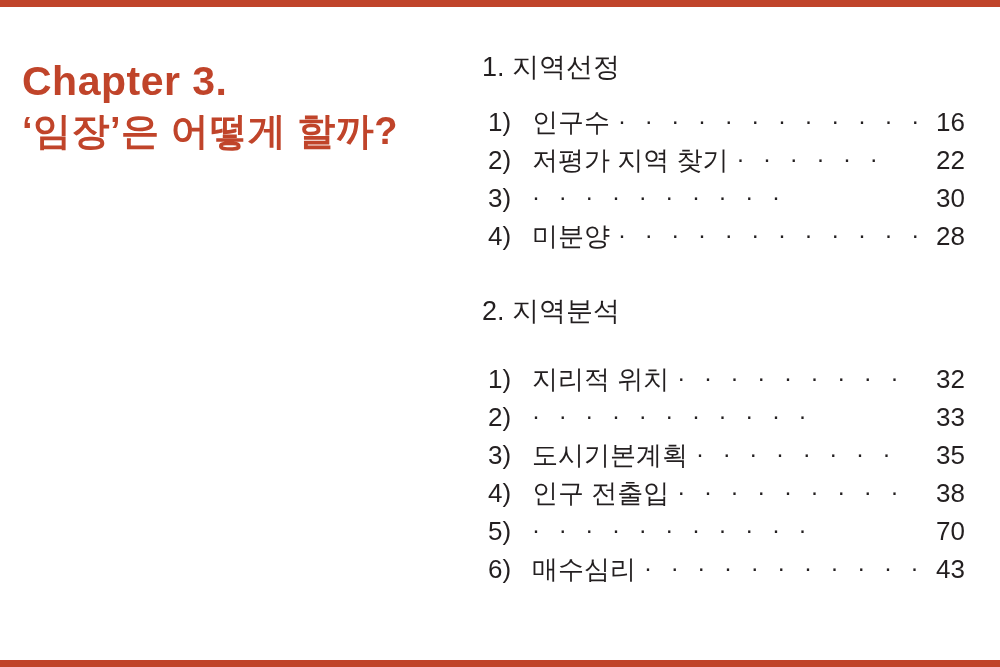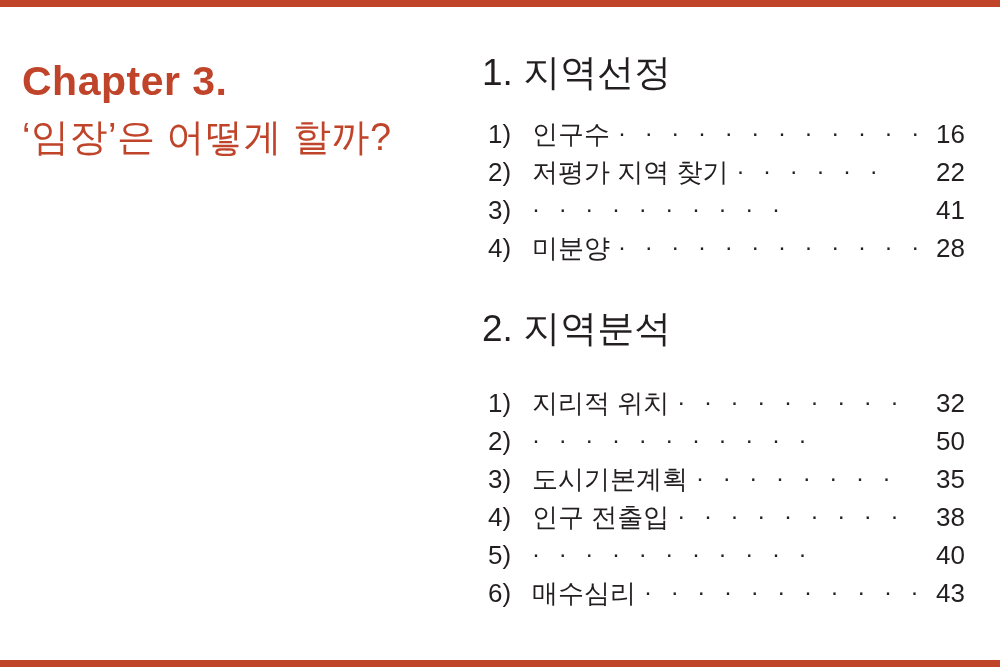--- a/index.html
+++ b/index.html
@@ -50,37 +50,37 @@
   .chapter-title {
     color: #c0442a;
     font-weight: bold;
     font-size: 41px;
     line-height: 1.28;
     letter-spacing: 0.5px;
     white-space: nowrap;
   }
   .chapter-sub {
     color: #c0442a;
-    font-weight: normal;
+    font-weight: bold;
     font-size: 38px;
     line-height: 1.28;
     letter-spacing: 0.5px;
     white-space: nowrap;
-    margin-top: 6px;
+    margin-top: 0;
   }
 
   
   .right-col {
     flex: 1;
     padding: 44px 24px 0 12px;
     box-sizing: border-box;
     color: #231f20;
   }
   .section-heading {
-    font-size: 37px;
+    font-size: 27px;
     line-height: 1.2;
     margin-bottom: 26px;
     white-space: nowrap;
   }
   .toc-list {
     margin: 0 0 0 6px;
     padding: 0;
     list-style: none;
   }
   .toc-item {
@@ -150,21 +150,21 @@
           </li>
           <li class="toc-item">
             <span class="toc-num">2)</span>
             <span class="toc-label">저평가 지역 찾기</span>
             <span class="toc-dots">· · · · · ·</span>
             <span class="toc-page">22</span>
           </li>
           <li class="toc-item">
             <span class="toc-num">3)</span>
             <span class="toc-dots">· · · · · · · · · ·</span>
-            <span class="toc-page">41</span>
+            <span class="toc-page">30</span>
           </li>
           <li class="toc-item">
             <span class="toc-num">4)</span>
             <span class="toc-label">미분양</span>
             <span class="toc-dots">· · · · · · · · · · · ·</span>
             <span class="toc-page">28</span>
           </li>
         </ul>
       </div>
 
@@ -175,38 +175,38 @@
         <ul class="toc-list">
           <li class="toc-item">
             <span class="toc-num">1)</span>
             <span class="toc-label">지리적 위치</span>
             <span class="toc-dots">· · · · · · · · ·</span>
             <span class="toc-page">32</span>
           </li>
           <li class="toc-item">
             <span class="toc-num">2)</span>
             <span class="toc-dots">· · · · · · · · · · ·</span>
-            <span class="toc-page">50</span>
+            <span class="toc-page">33</span>
           </li>
           <li class="toc-item">
             <span class="toc-num">3)</span>
             <span class="toc-label">도시기본계획</span>
             <span class="toc-dots">· · · · · · · ·</span>
             <span class="toc-page">35</span>
           </li>
           <li class="toc-item">
             <span class="toc-num">4)</span>
             <span class="toc-label">인구 전출입</span>
             <span class="toc-dots">· · · · · · · · ·</span>
             <span class="toc-page">38</span>
           </li>
           <li class="toc-item">
             <span class="toc-num">5)</span>
             <span class="toc-dots">· · · · · · · · · · ·</span>
-            <span class="toc-page">40</span>
+            <span class="toc-page">70</span>
           </li>
           <li class="toc-item">
             <span class="toc-num">6)</span>
             <span class="toc-label">매수심리</span>
             <span class="toc-dots">· · · · · · · · · · ·</span>
             <span class="toc-page">43</span>
           </li>
         </ul>
       </div>
 

